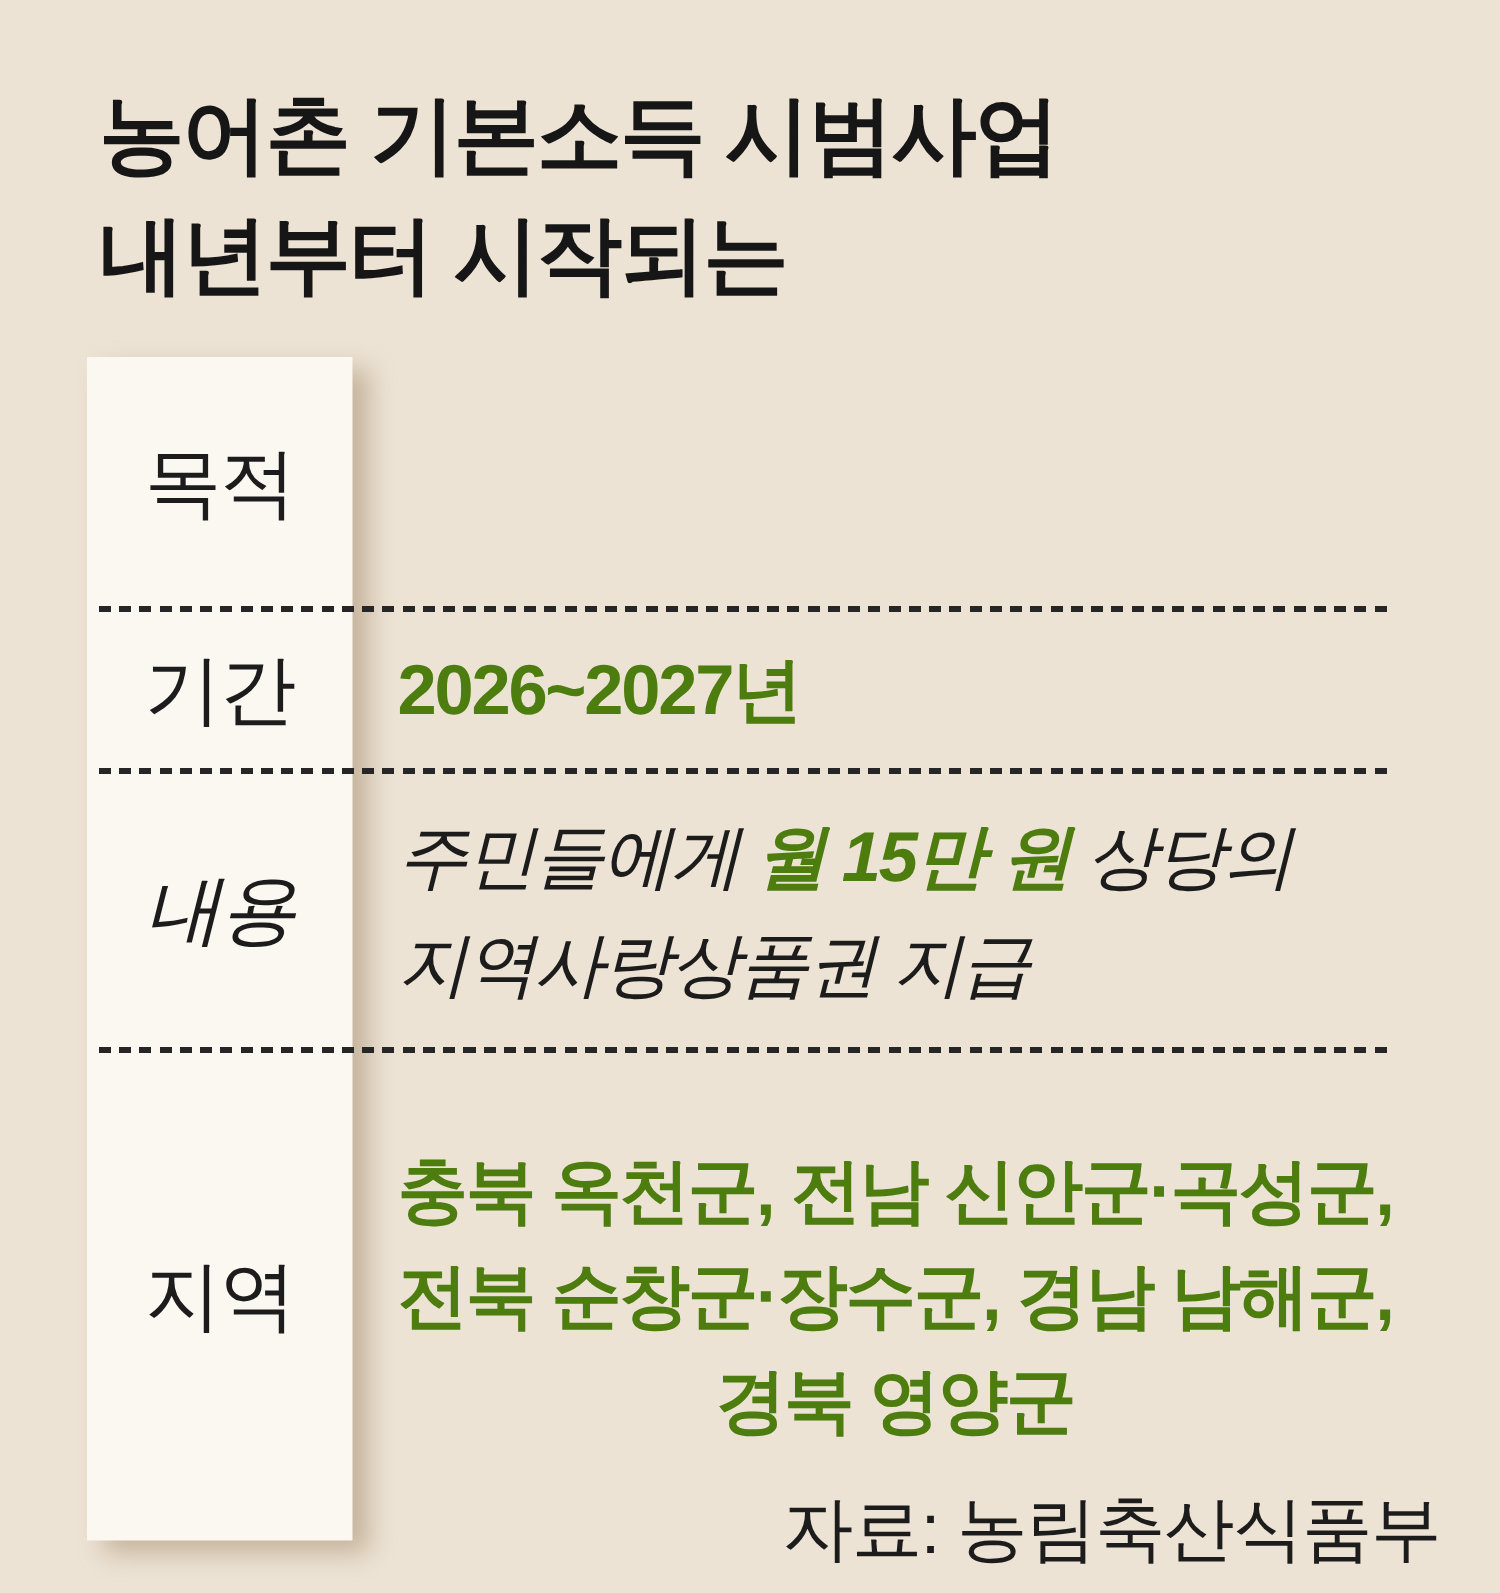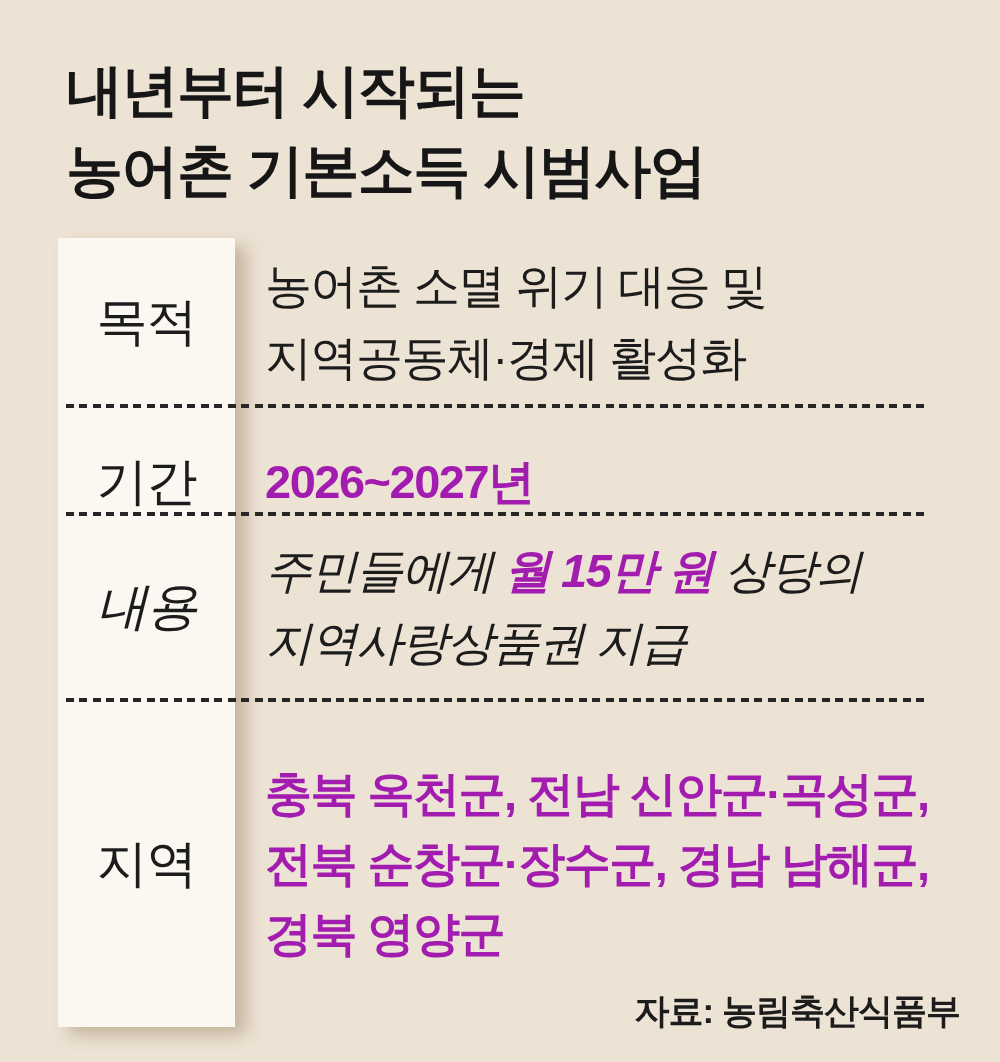--- a/index.html
+++ b/index.html
@@ -40,21 +40,21 @@
 
   
   .row {
     position: absolute;
     left: 58px;
     width: 884px;
     display: flex;
     align-items: center;
   }
   .row-purpose { top: 238px; height: 168px; }
-  .row-period  { top: 428px; height: 108px; }
+  .row-period  { top: 406px; height: 108px; }
   .row-content { top: 514px; height: 186px; font-style: italic; }
   .row-regions { top: 700px; height: 327px; }
 
   .row-label {
     flex: none;
     width: 177px;
     text-align: center;
     font-size: 51px;
     font-weight: 500;
     color: #1c1c1c;
@@ -64,22 +64,23 @@
   .row-content-cell {
     padding-left: 30px;
     font-size: 47px;
     font-weight: 500;
     color: #1c1c1c;
     line-height: 72px;
     letter-spacing: -1.5px;
     white-space: nowrap;
   }
   .accent {
-    color: #a21caf;
+    color: #4d7c0f;
     font-weight: 700;
+    text-align: center;
   }
   .row-regions .row-content-cell {
     line-height: 70px;
   }
 
   
   .divider {
     position: absolute;
     left: 66px;
     width: 862px;
@@ -89,44 +90,40 @@
   }
   .divider-1 { top: 404px; }
   .divider-2 { top: 512px; }
   .divider-3 { top: 698px; }
 
   
   .source {
     position: absolute;
     right: 40px;
     top: 988px;
-    font-size: 35px;
-    font-weight: 700;
+    font-size: 47px;
+    font-weight: 400;
     color: #1c1c1c;
     letter-spacing: -1px;
   }
 </style>
 </head>
 <body>
 
 <div class="canvas">
 
   <div class="title">
+    <div>농어촌 기본소득 시범사업</div>
     <div>내년부터 시작되는</div>
-    <div>농어촌 기본소득 시범사업</div>
   </div>
 
   <div class="label-panel"></div>
 
   <div class="row row-purpose">
     <div class="row-label">목적</div>
-    <div class="row-content-cell">
-      <div>농어촌 소멸 위기 대응 및</div>
-      <div>지역공동체·경제 활성화</div>
-    </div>
   </div>
 
   <div class="divider divider-1"></div>
 
   <div class="row row-period">
     <div class="row-label">기간</div>
     <div class="row-content-cell">
       <span class="accent">2026~2027년</span>
     </div>
   </div>

